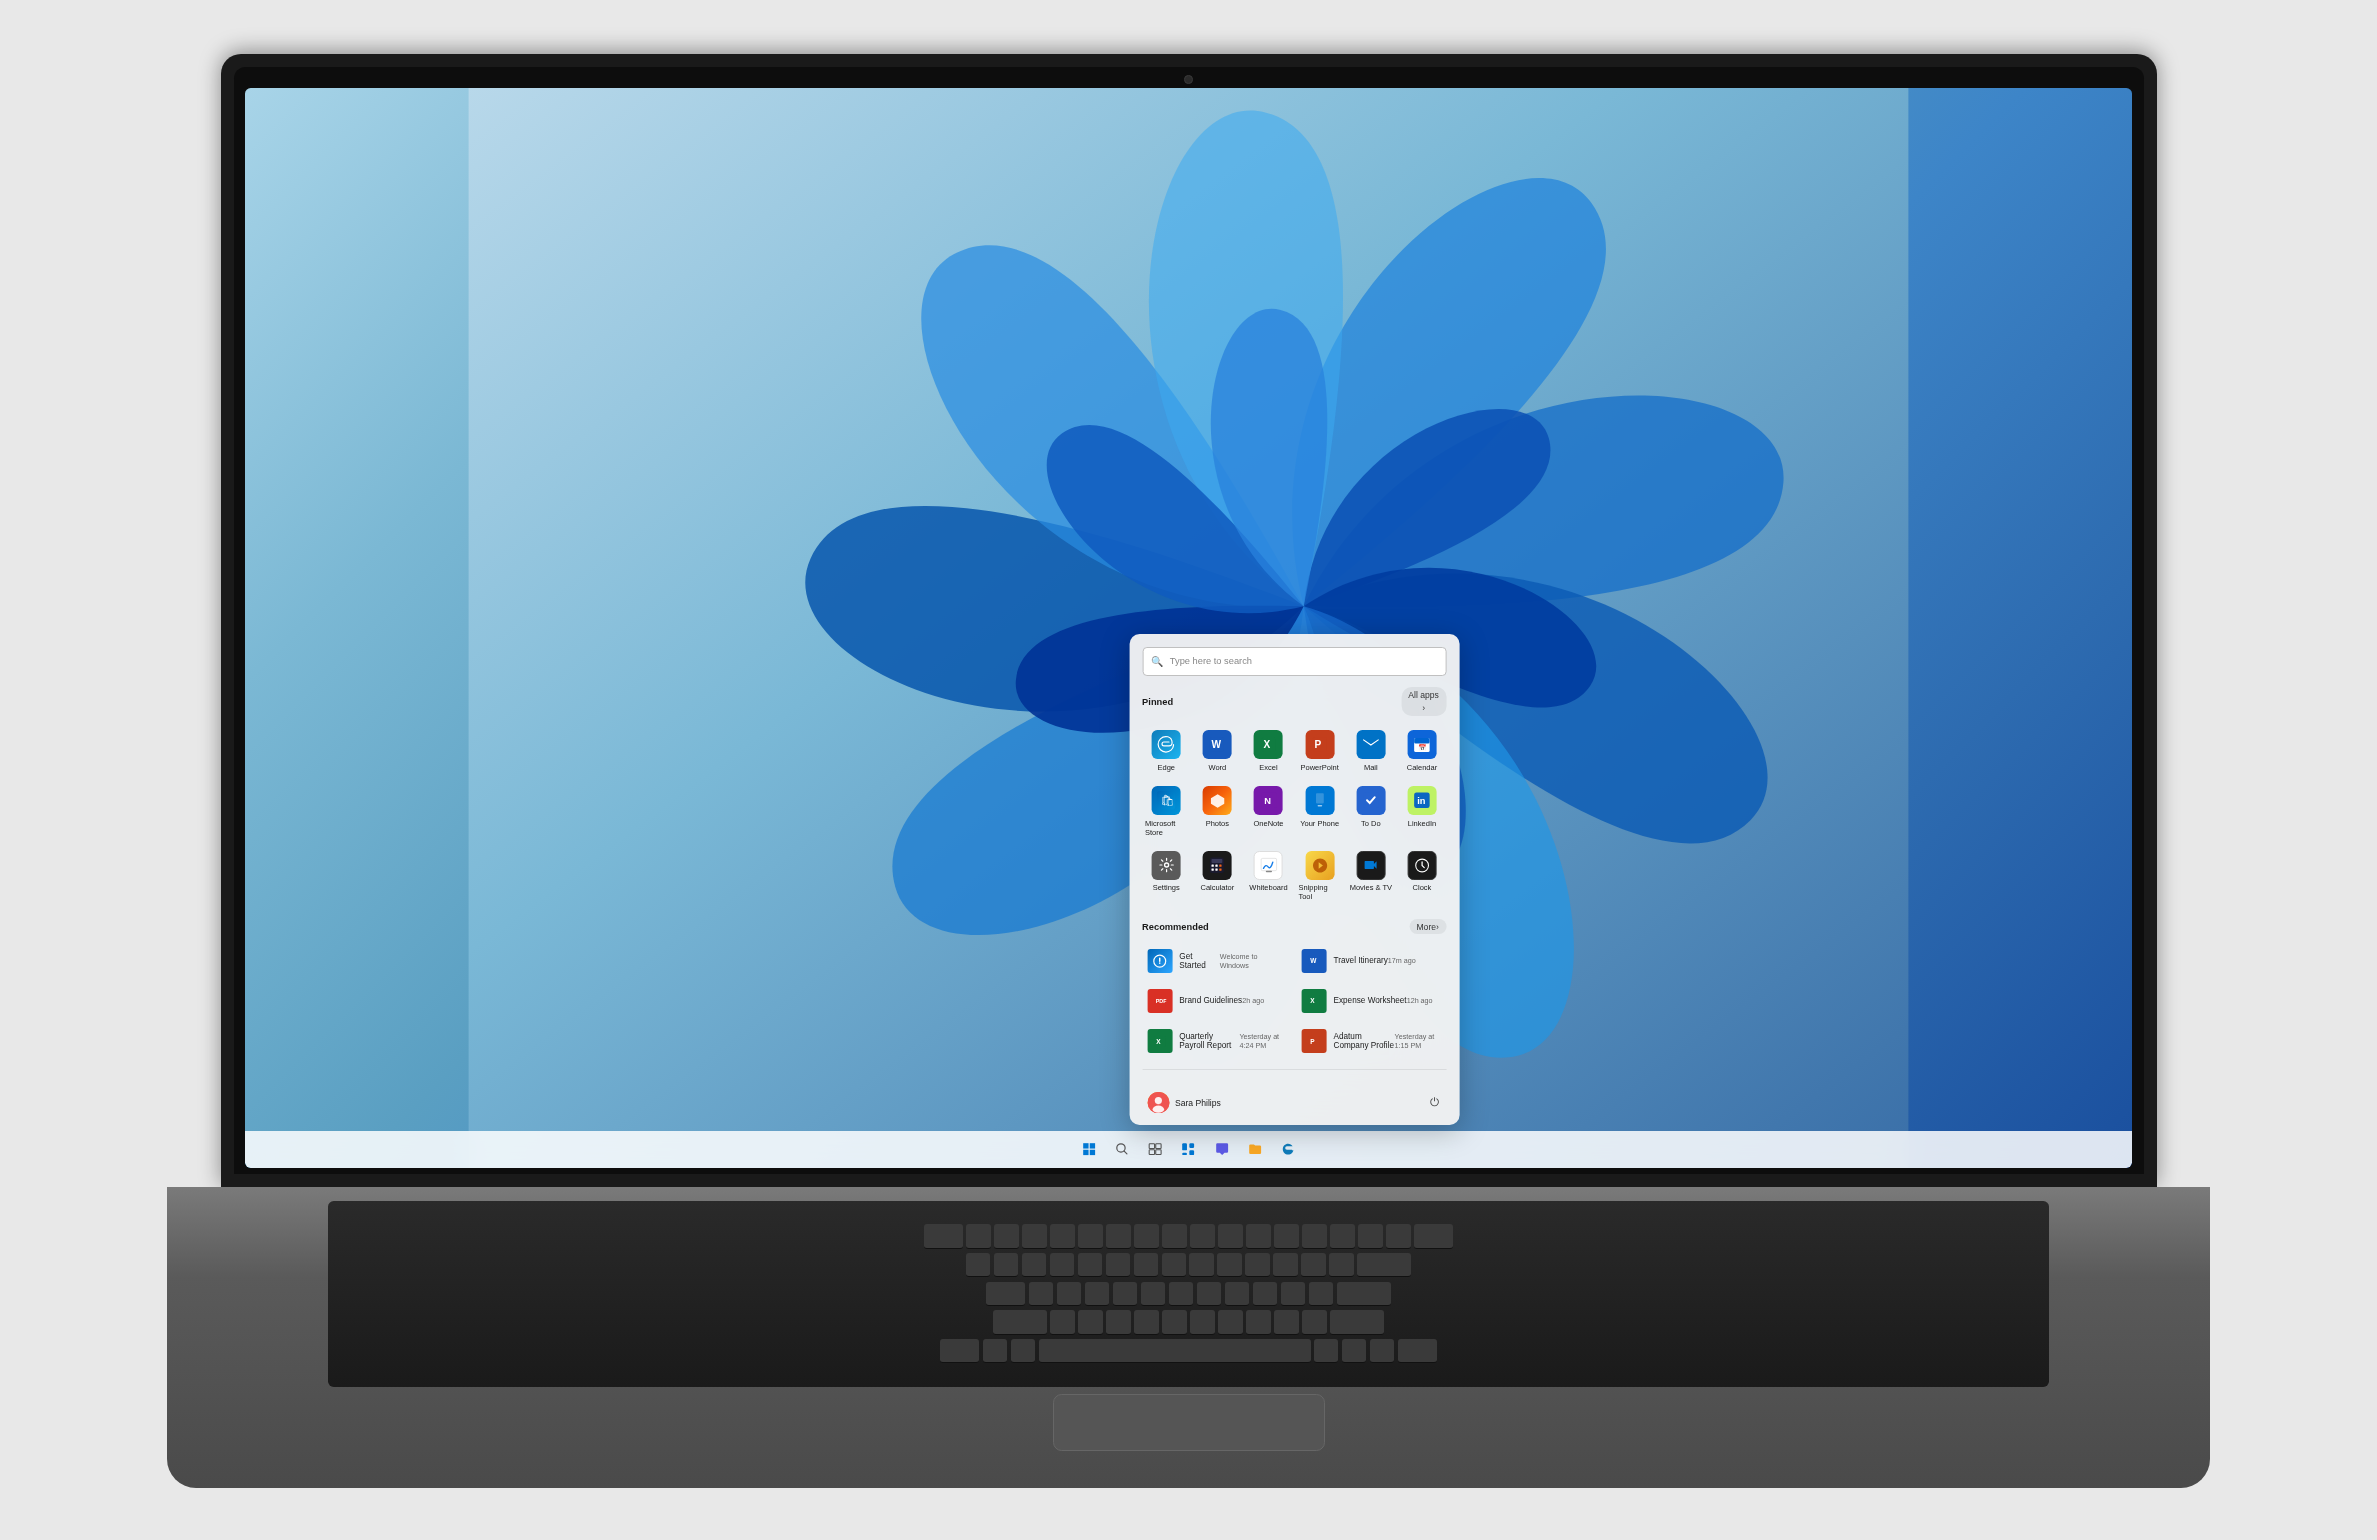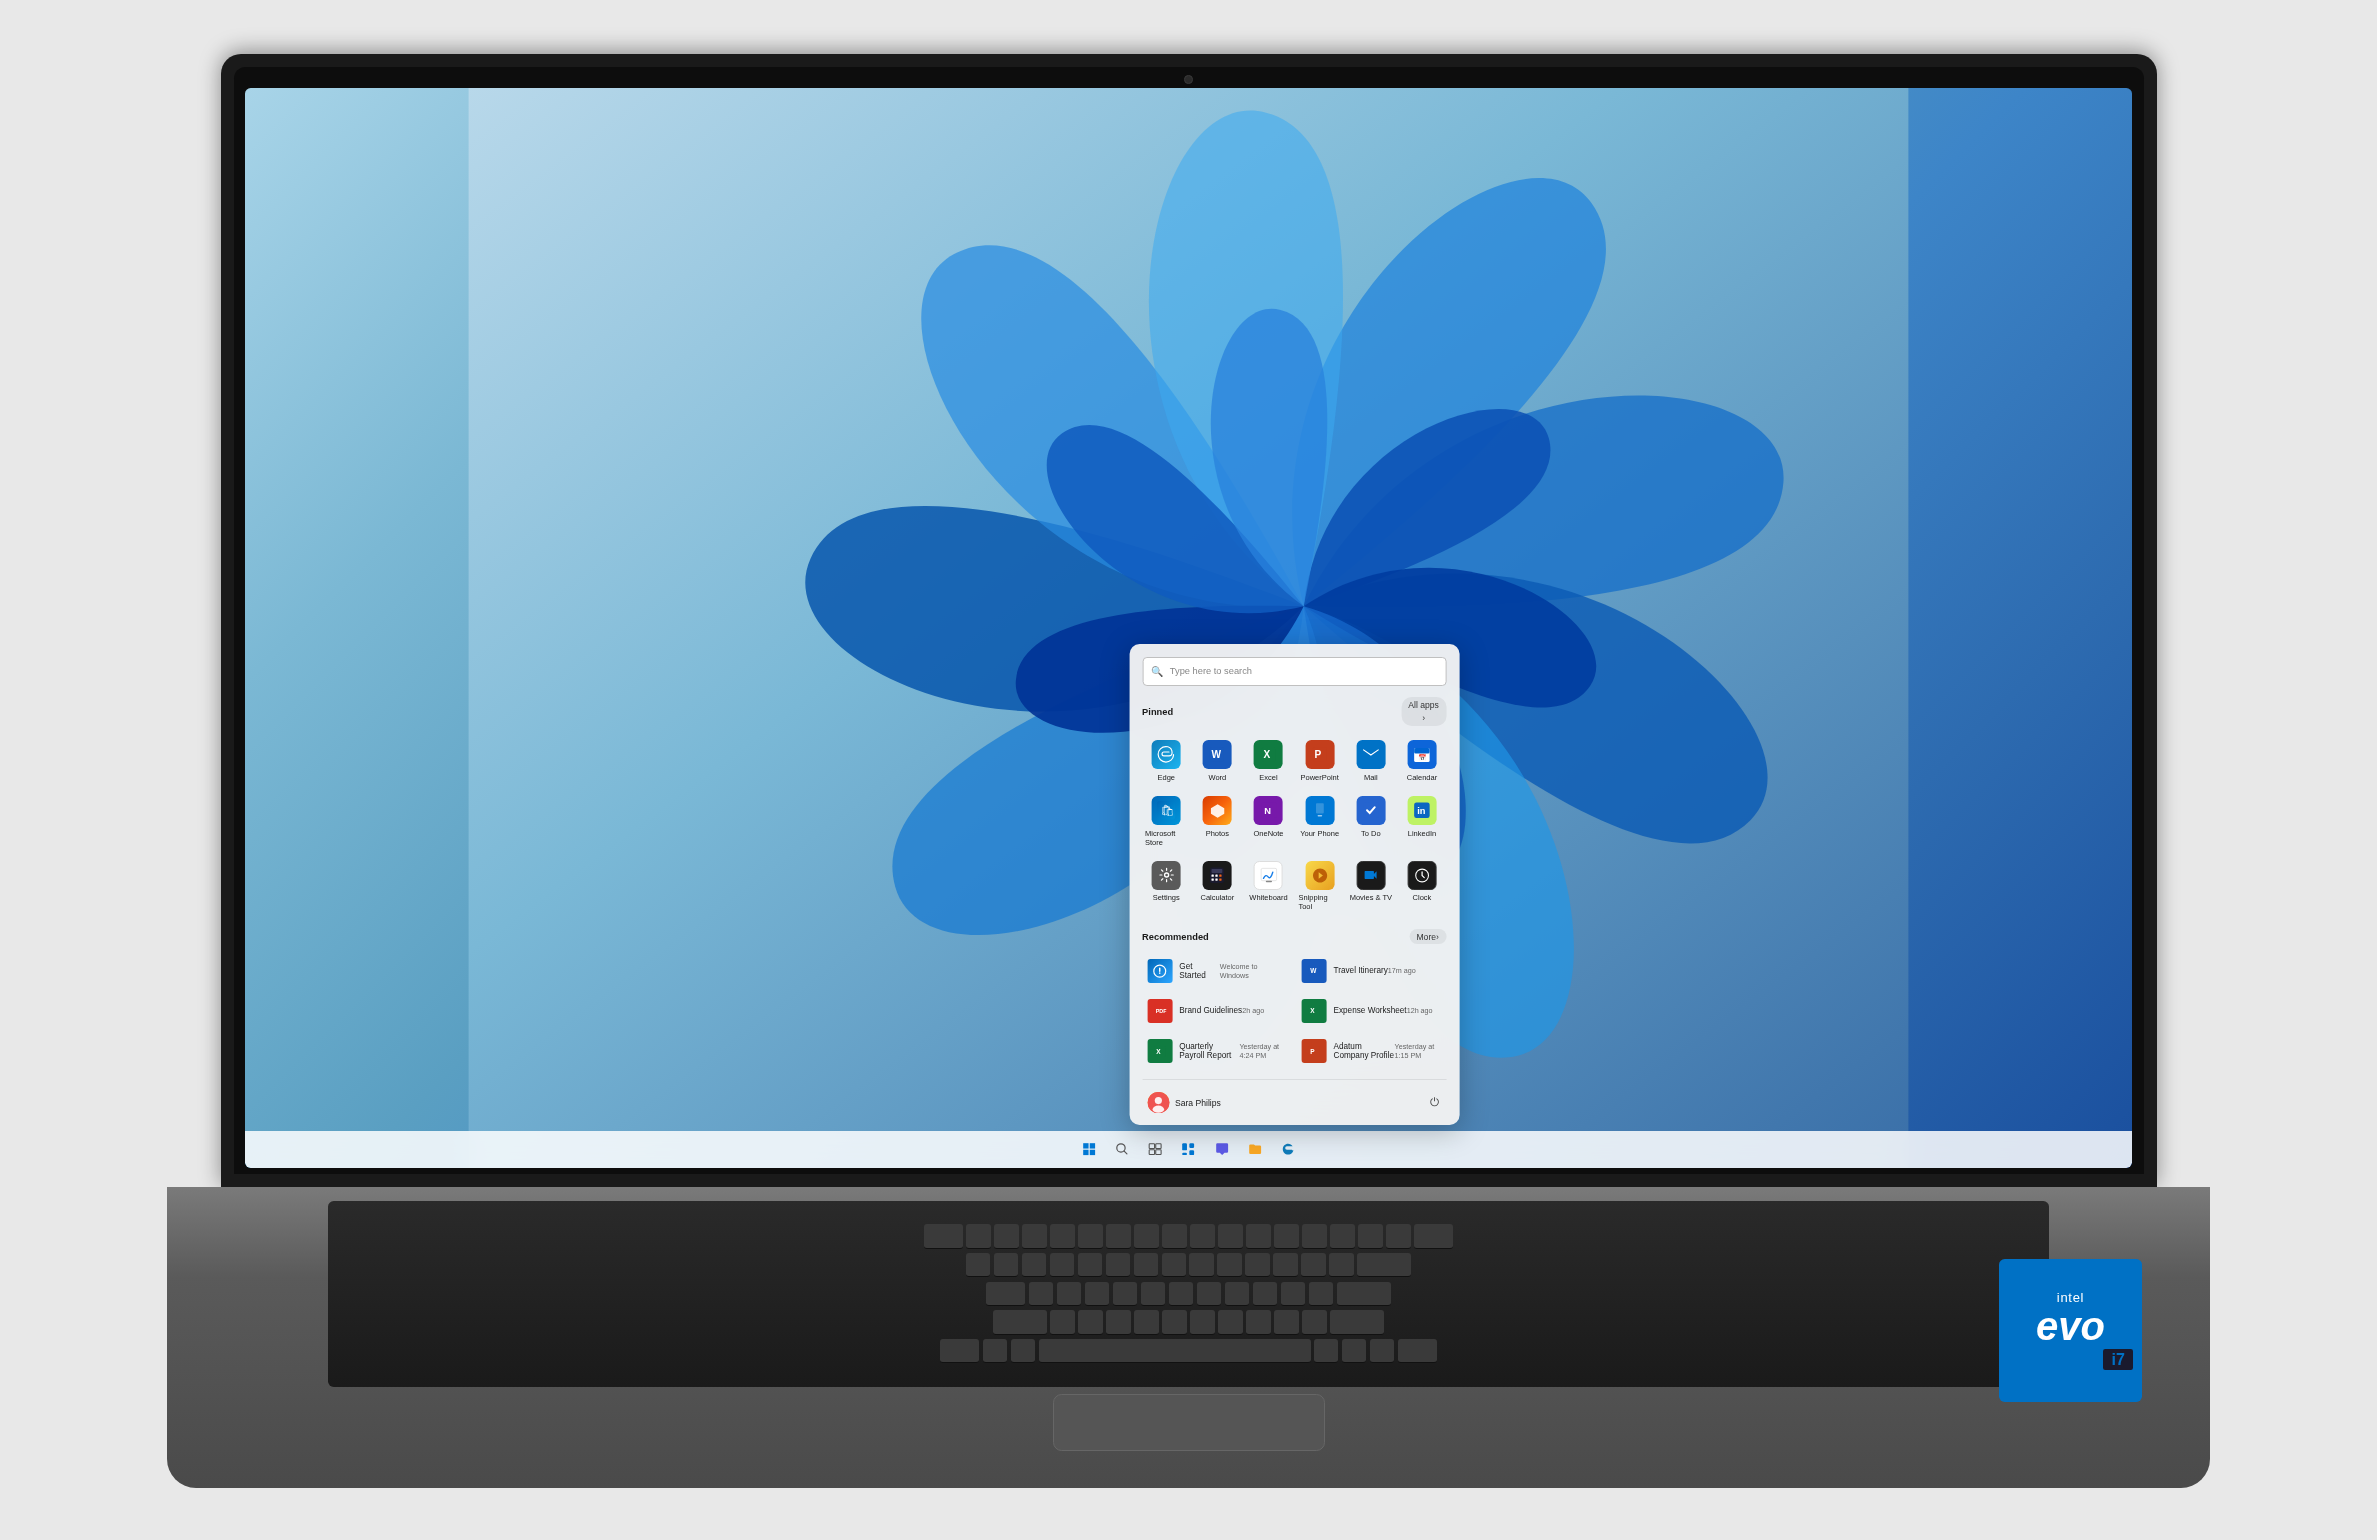--- a/index.html
+++ b/index.html
@@ -280,21 +280,21 @@
       display: flex;
       align-items: center;
       gap: 0;
     }
 
     
     .start-footer {
       display: flex;
       align-items: center;
       justify-content: space-between;
-      padding-top: 9px;
+      padding-top: 19px;
       border-top: 0.7px solid rgba(0,0,0,0.08);
     }
 
     .user-profile {
       display: flex;
       align-items: center;
       gap: 5.7px;
       cursor: pointer;
       padding: 2.9px 5.7px;
       border-radius: 4.3px;
@@ -924,20 +924,15 @@
         <div class="key key-space"></div>
         <div class="key"></div>
           <div class="key"></div>
           <div class="key"></div>
         <div class="key key-wide"></div>
       </div>
     </div>
     <div class="touchpad"></div>
   </div>
 
-  <div class="intel-badge">
-    <span class="intel-text">intel</span>
-    <span class="evo-text">evo</span>
-    <span class="i7-badge">i7</span>
-  </div>
 
 </div>
 
 
 </body></html>

